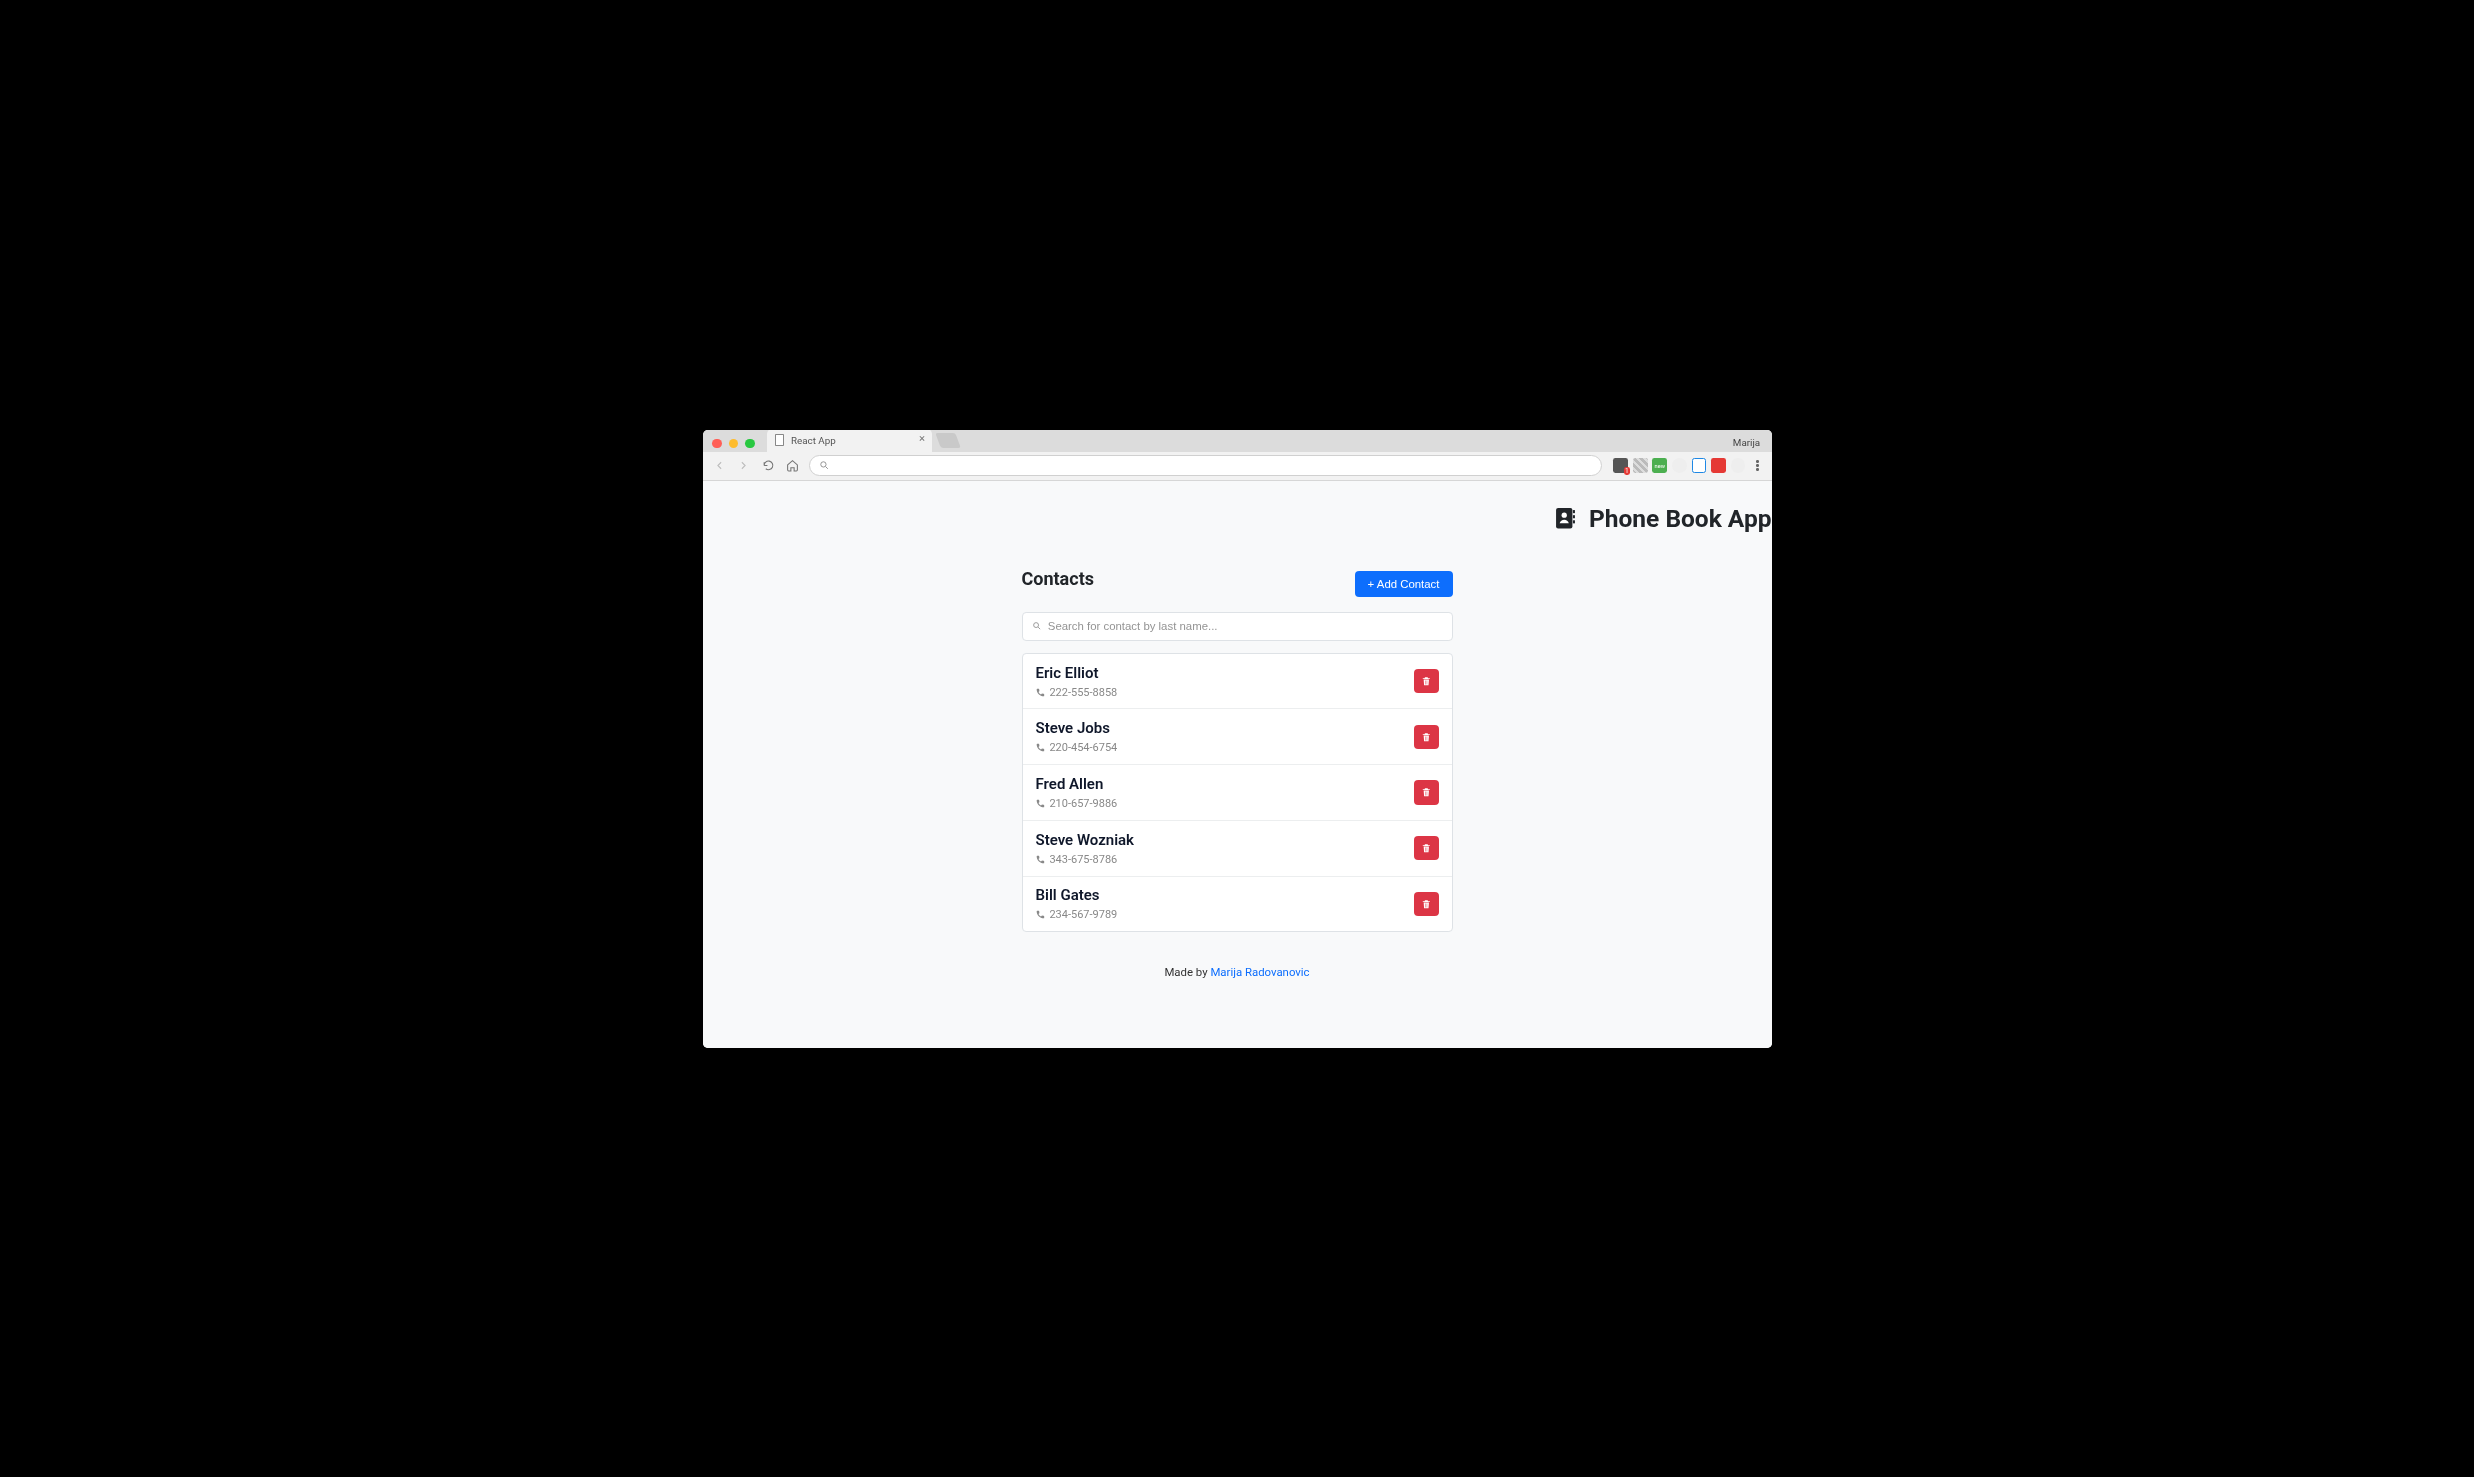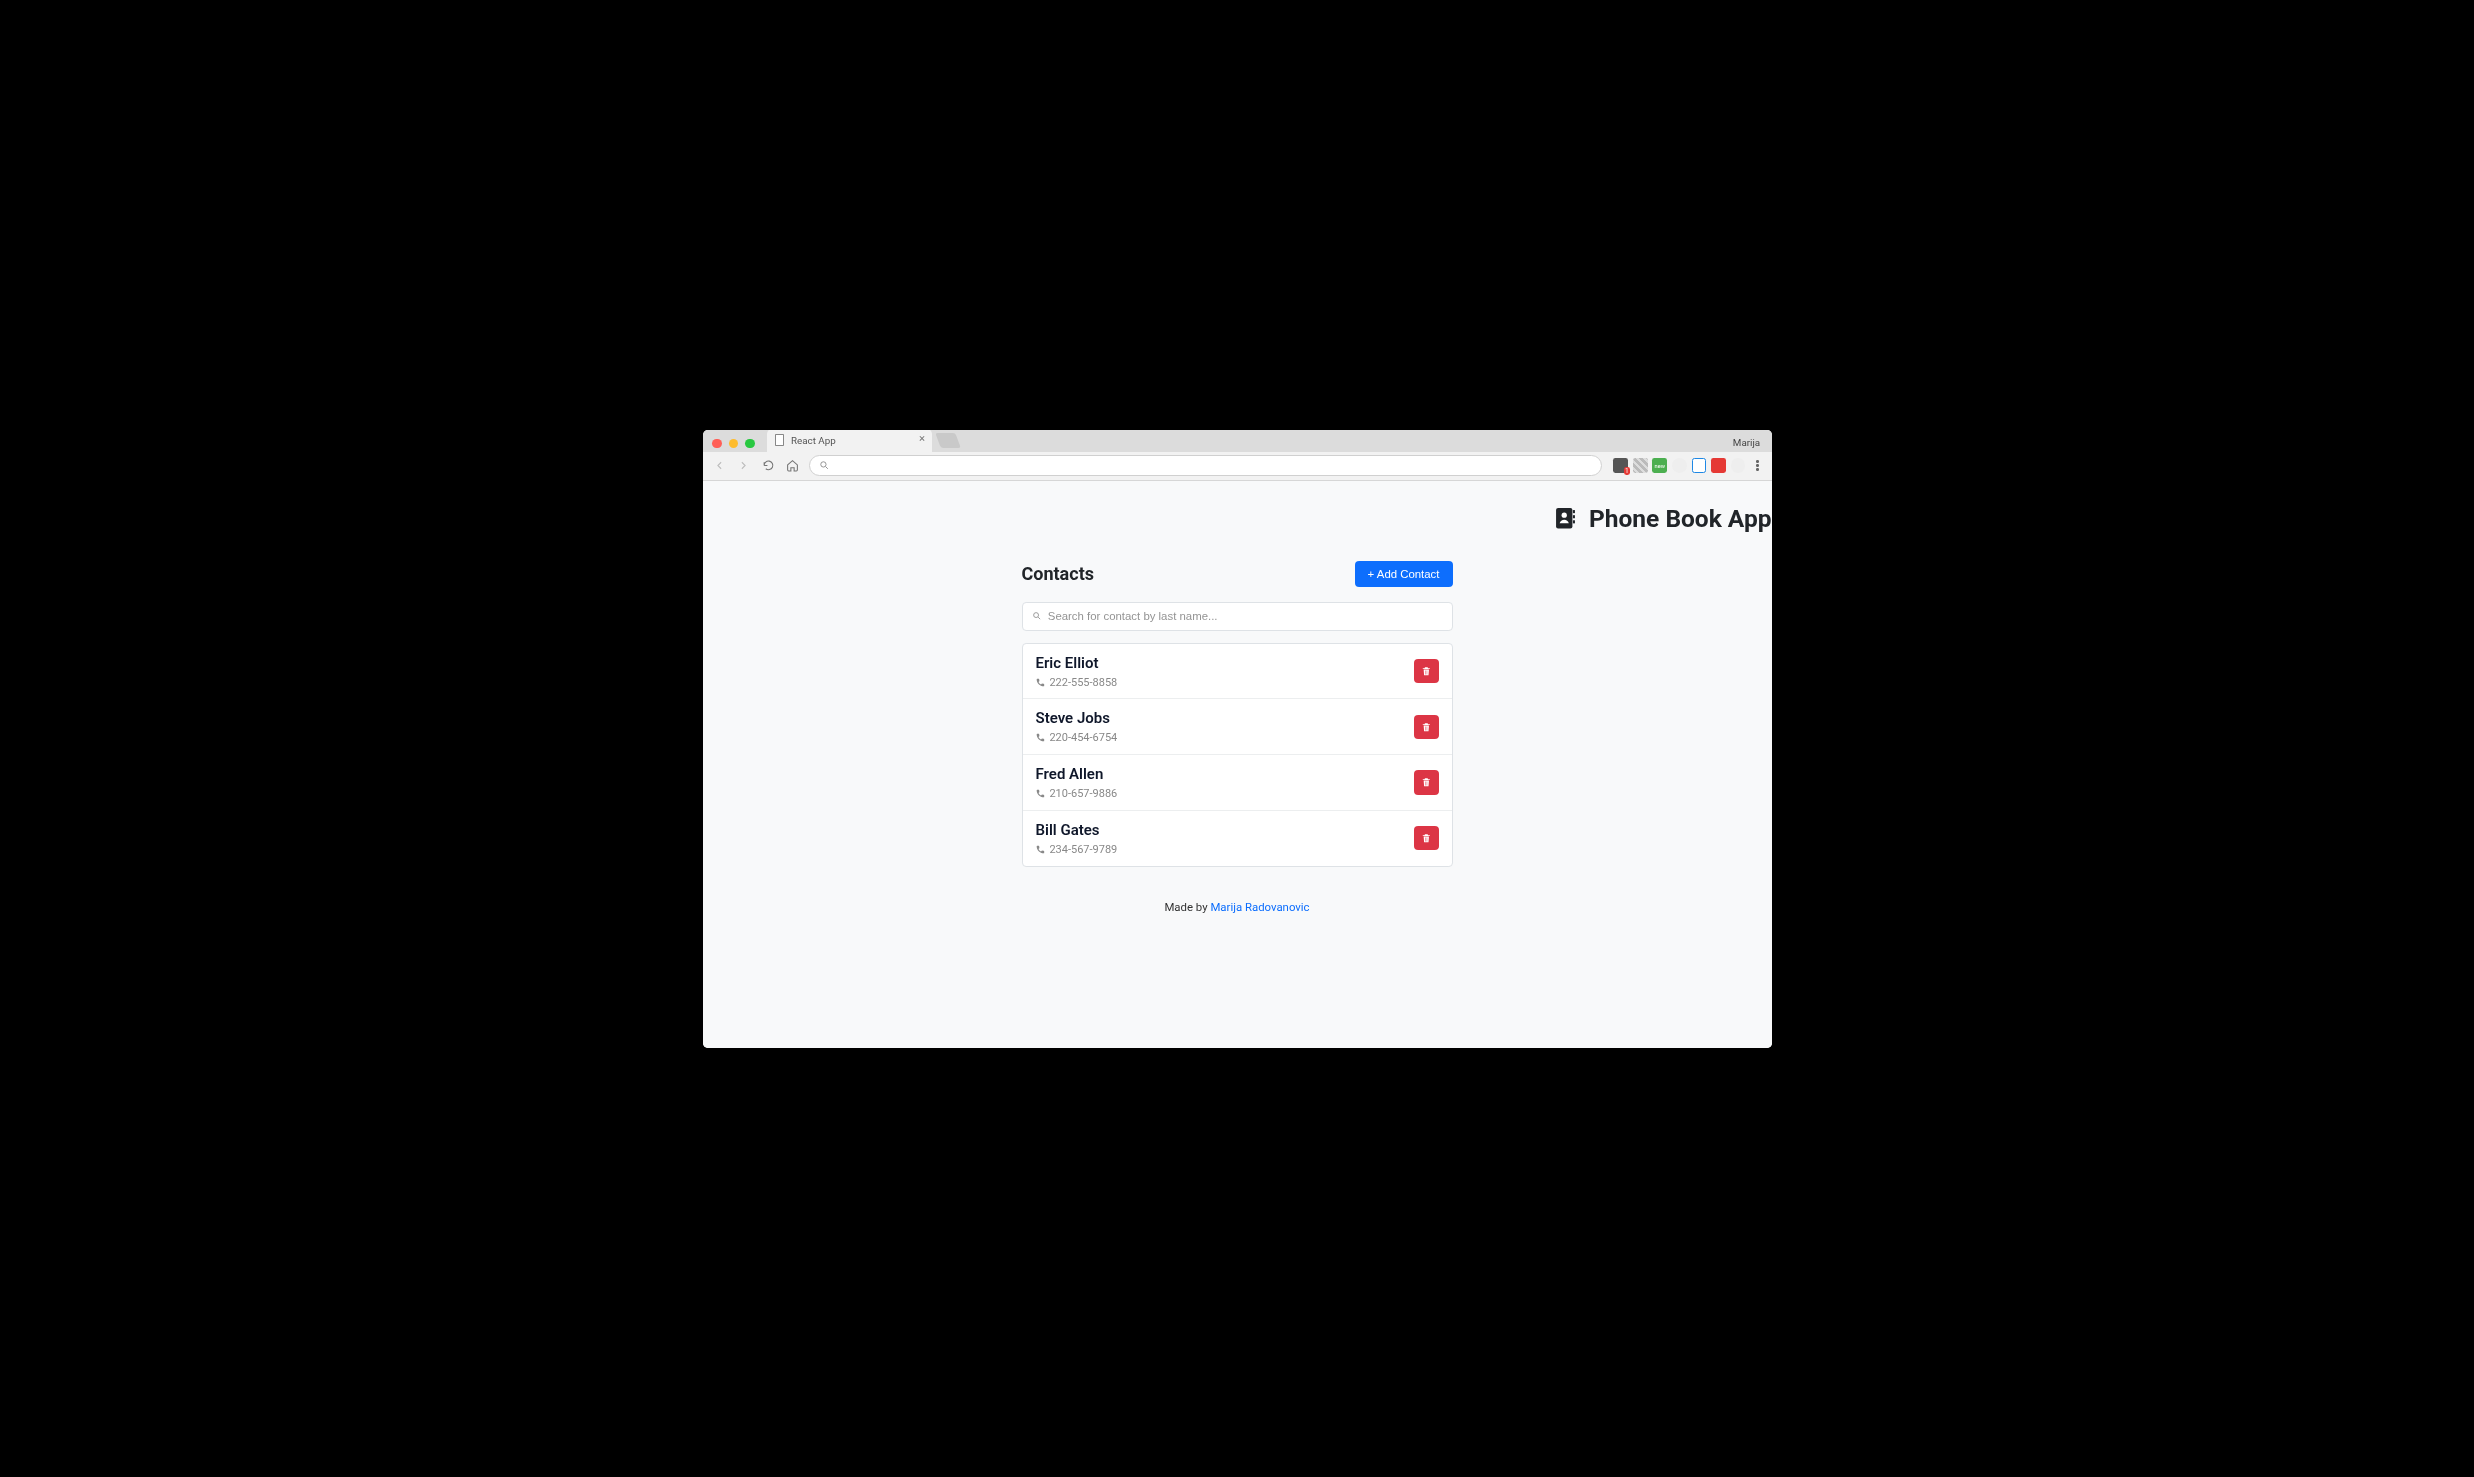--- a/index.html
+++ b/index.html
@@ -150,20 +150,21 @@
     color:#212529;
   }
   .btn-primary{
     background:#0d6efd;
     color:#fff;
     border:none;
     border-radius:4.1px;
     padding:7.3px 13px;
     font-size:11.4px;
     cursor:pointer;
+    margin-top:10px;
   }
   .search-wrap{
     background:#fff;
     border:0.8px solid #dee2e6;
     border-radius:4.1px;
     height:29px;
     display:flex;
     align-items:center;
     padding:0 9px;
     gap:6.5px;
@@ -353,20 +354,36 @@
               </div>
             </div>
             <button class="btn-del">
               <svg viewBox="0 0 24 24">
                 <path fill="currentColor" d="M9 3h6l1 2h4v2H4V5h4l1-2zM6 8h12l-1 13H7L6 8zm4 2v9h1v-9h-1zm3 0v9h1v-9h-1z"></path>
               </svg>
             </button>
           </div>
           <div class="contact-item">
             <div>
+              <div class="contact-name">Steve Wozniak</div>
+              <div class="contact-phone">
+                <svg viewBox="0 0 24 24">
+                  <path fill="currentColor" d="M6.6 10.8a15 15 0 0 0 6.6 6.6l2.2-2.2c.3-.3.8-.4 1.2-.3 1.3.4 2.6.6 4 .6.7 0 1.2.5 1.2 1.2V21c0 .7-.5 1.2-1.2 1.2C10.3 22.2 1.8 13.7 1.8 3.4 1.8 2.7 2.3 2.2 3 2.2h4.3c.7 0 1.2.5 1.2 1.2 0 1.4.2 2.7.6 4 .1.4 0 .9-.3 1.2L6.6 10.8z"></path>
+                </svg>
+                <span>343-675-8786</span>
+              </div>
+            </div>
+            <button class="btn-del">
+              <svg viewBox="0 0 24 24">
+                <path fill="currentColor" d="M9 3h6l1 2h4v2H4V5h4l1-2zM6 8h12l-1 13H7L6 8zm4 2v9h1v-9h-1zm3 0v9h1v-9h-1z"></path>
+              </svg>
+            </button>
+          </div>
+          <div class="contact-item">
+            <div>
               <div class="contact-name">Bill Gates</div>
               <div class="contact-phone">
                 <svg viewBox="0 0 24 24">
                   <path fill="currentColor" d="M6.6 10.8a15 15 0 0 0 6.6 6.6l2.2-2.2c.3-.3.8-.4 1.2-.3 1.3.4 2.6.6 4 .6.7 0 1.2.5 1.2 1.2V21c0 .7-.5 1.2-1.2 1.2C10.3 22.2 1.8 13.7 1.8 3.4 1.8 2.7 2.3 2.2 3 2.2h4.3c.7 0 1.2.5 1.2 1.2 0 1.4.2 2.7.6 4 .1.4 0 .9-.3 1.2L6.6 10.8z"></path>
                 </svg>
                 <span>234-567-9789</span>
               </div>
             </div>
             <button class="btn-del">
               <svg viewBox="0 0 24 24">

